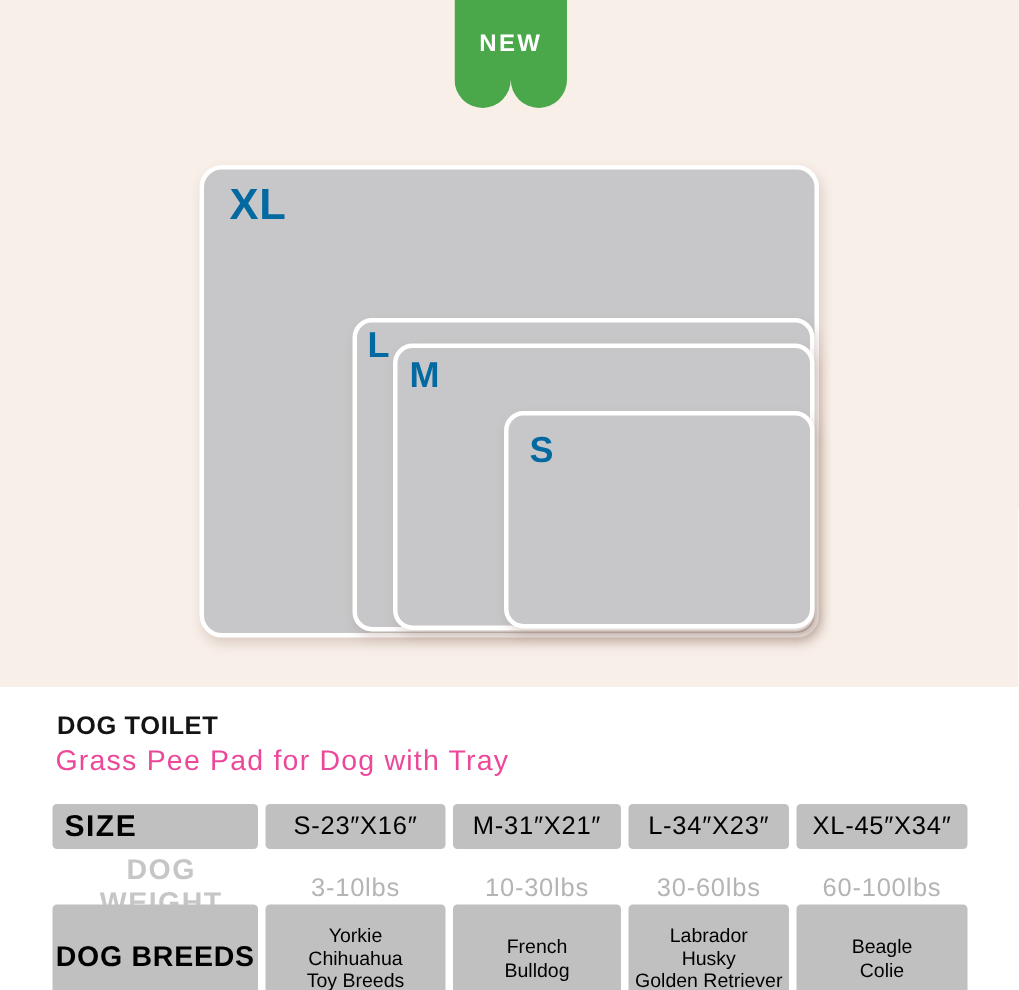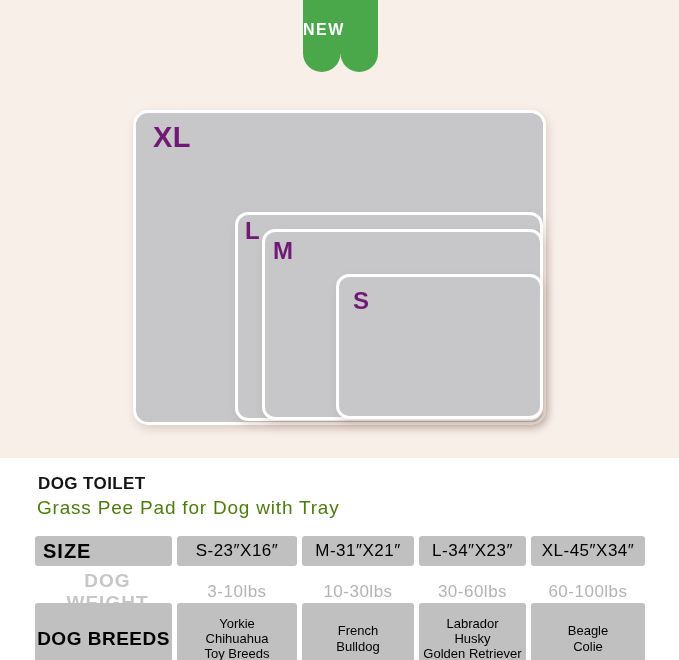--- a/index.html
+++ b/index.html
@@ -6,49 +6,49 @@
   .page{
     position:relative;width:679px;height:660px;overflow:hidden;
     font-family:"Liberation Sans",sans-serif;background:#ffffff;
   }
   
   .top{position:absolute;left:0;top:0;width:679px;height:458px;background:#f8efe9;}
   
   .badge{position:absolute;left:303px;top:0;width:75px;height:72px;}
   .badge svg{position:absolute;left:0;top:0;display:block;}
   .badge-text{
-    position:absolute;left:0;top:21px;width:75px;
+    position:absolute;left:0;top:21px;width:75px;text-align:center;
     color:#ffffff;font-size:16px;font-weight:800;letter-spacing:1.5px;
   }
   
   .pad{
     position:absolute;background:#c7c7c9;border:3px solid #ffffff;
     box-sizing:border-box;border-radius:15px;
     box-shadow:2px 4px 8px rgba(150,120,105,0.28);
   }
   .pad-xl{left:133px;top:110px;width:413px;height:315px;}
   .pad-l {left:235px;top:212px;width:308px;height:209px;border-radius:13px;}
   .pad-m {left:262px;top:229px;width:281px;height:191px;border-radius:13px;}
   .pad-s {left:336px;top:274px;width:207px;height:145px;border-radius:13px;}
   .pad-label{
-    position:absolute;color:#701a75;font-weight:800;letter-spacing:0.5px;
+    position:absolute;color:#0369a1;font-weight:800;letter-spacing:0.5px;
   }
   .pad-xl .pad-label{left:17px;top:8px;font-size:29px;}
   .pad-l  .pad-label{left:7px;top:2px;font-size:24px;}
   .pad-m  .pad-label{left:8px;top:5px;font-size:24px;}
   .pad-s  .pad-label{left:14px;top:10px;font-size:24px;}
   
   .bottom{position:absolute;left:0;top:458px;width:679px;height:202px;background:#ffffff;}
   .product-title{
     position:absolute;left:38px;top:16px;margin:0;
     font-size:17px;font-weight:800;color:#141414;letter-spacing:0.4px;
   }
   .product-subtitle{
     position:absolute;left:37px;top:39px;margin:0;
-    font-size:19px;font-weight:400;color:#4d7c0f;letter-spacing:0.8px;
+    font-size:19px;font-weight:400;color:#ec4899;letter-spacing:0.8px;
   }
   .spec-table{position:absolute;left:35px;top:78px;width:612px;}
   .row{
     display:grid;grid-template-columns:137px 120px 112px 107px 114px;
     column-gap:5px;
   }
   .row-size{height:30px;margin-bottom:4px;}
   .row-weight{height:30px;margin-bottom:3px;}
   .row-breeds{height:71px;}
   .cell{

